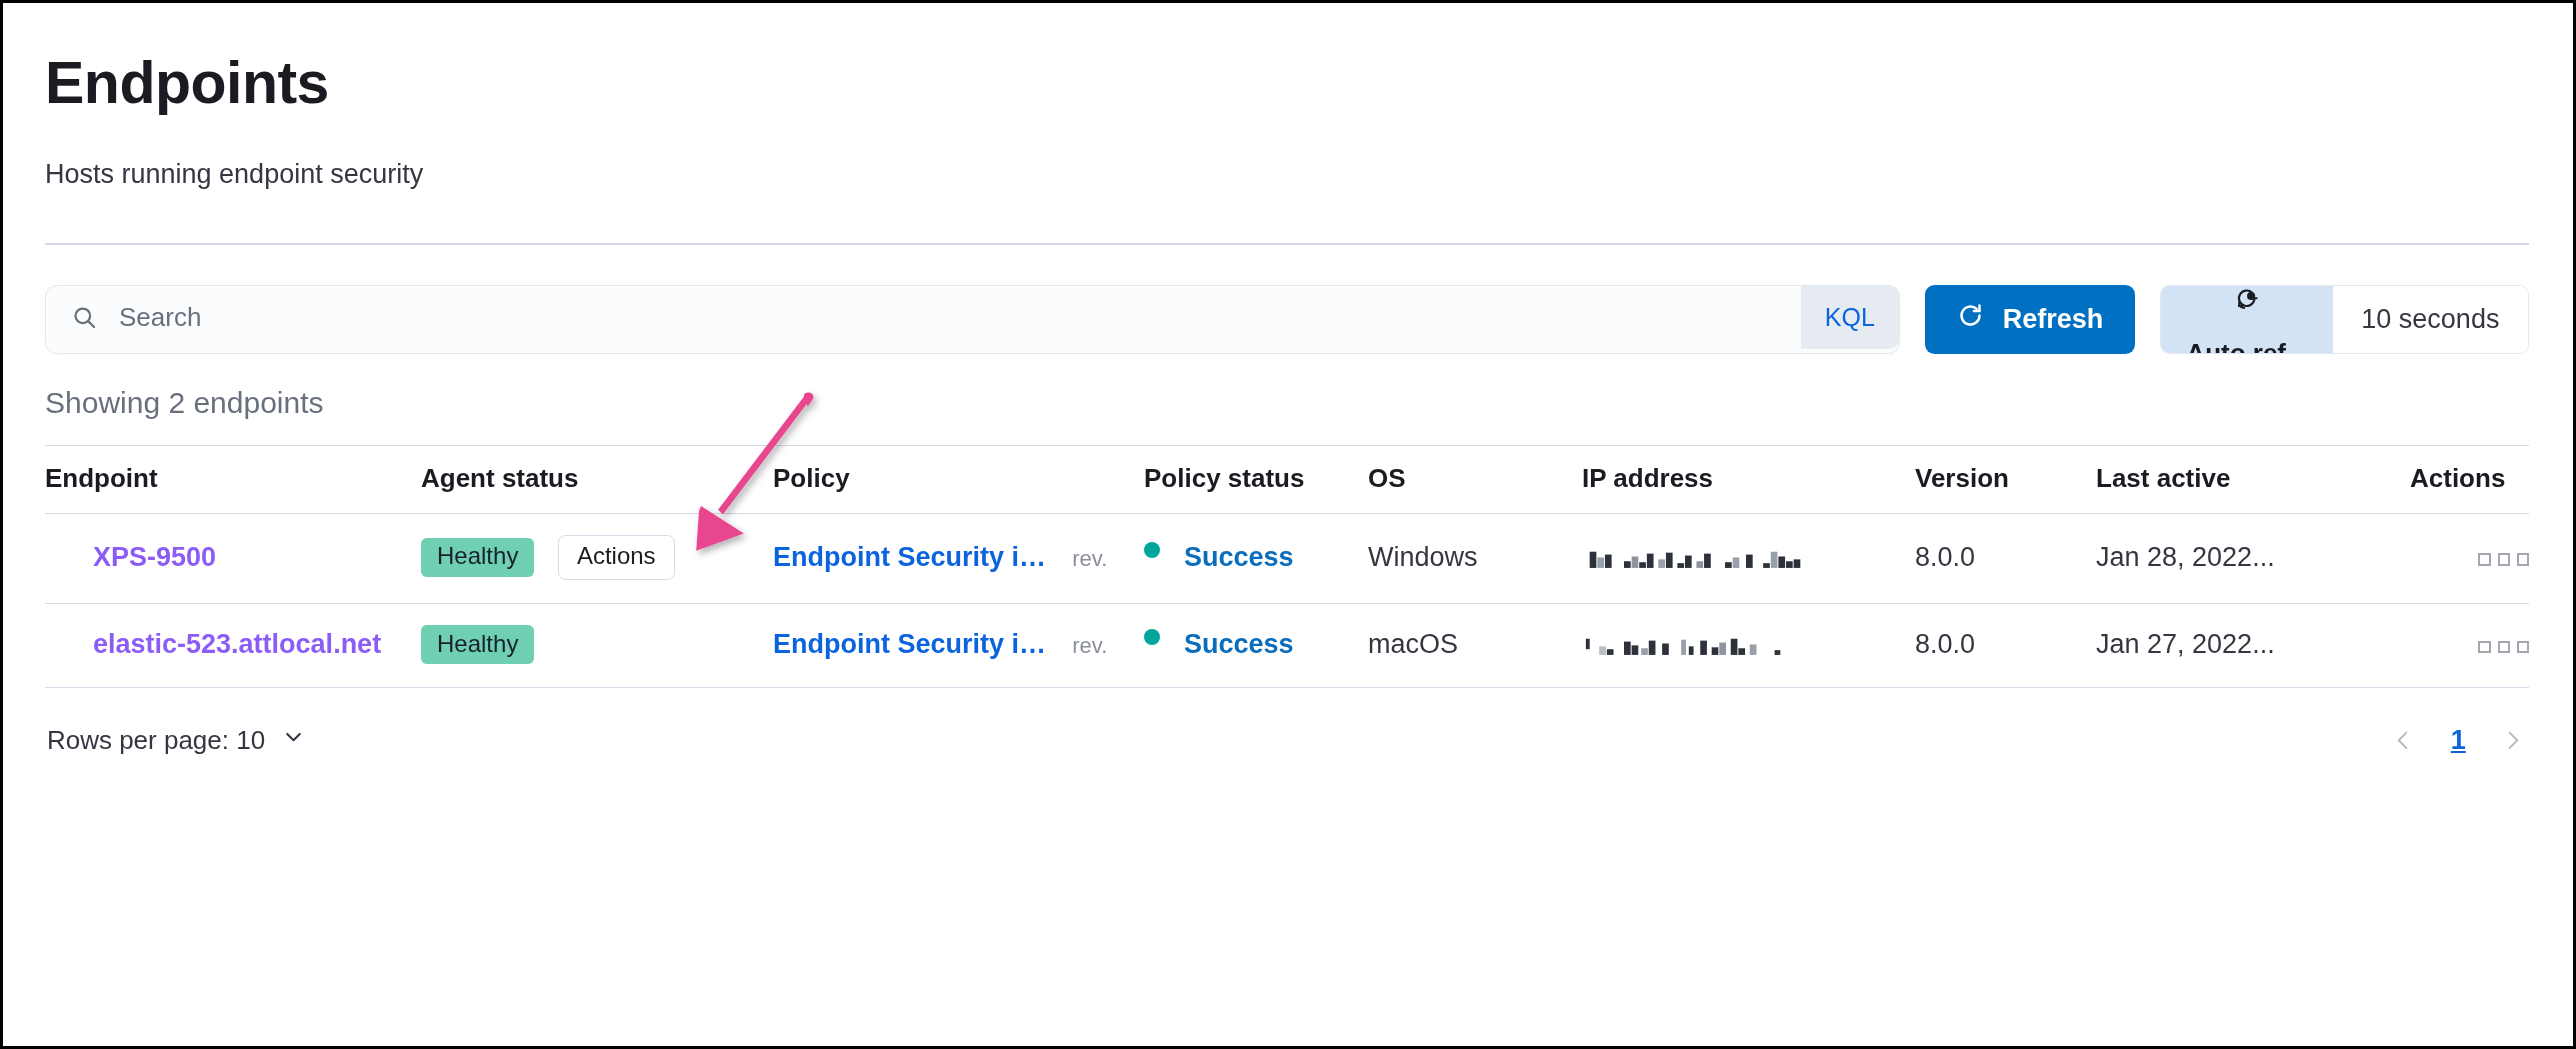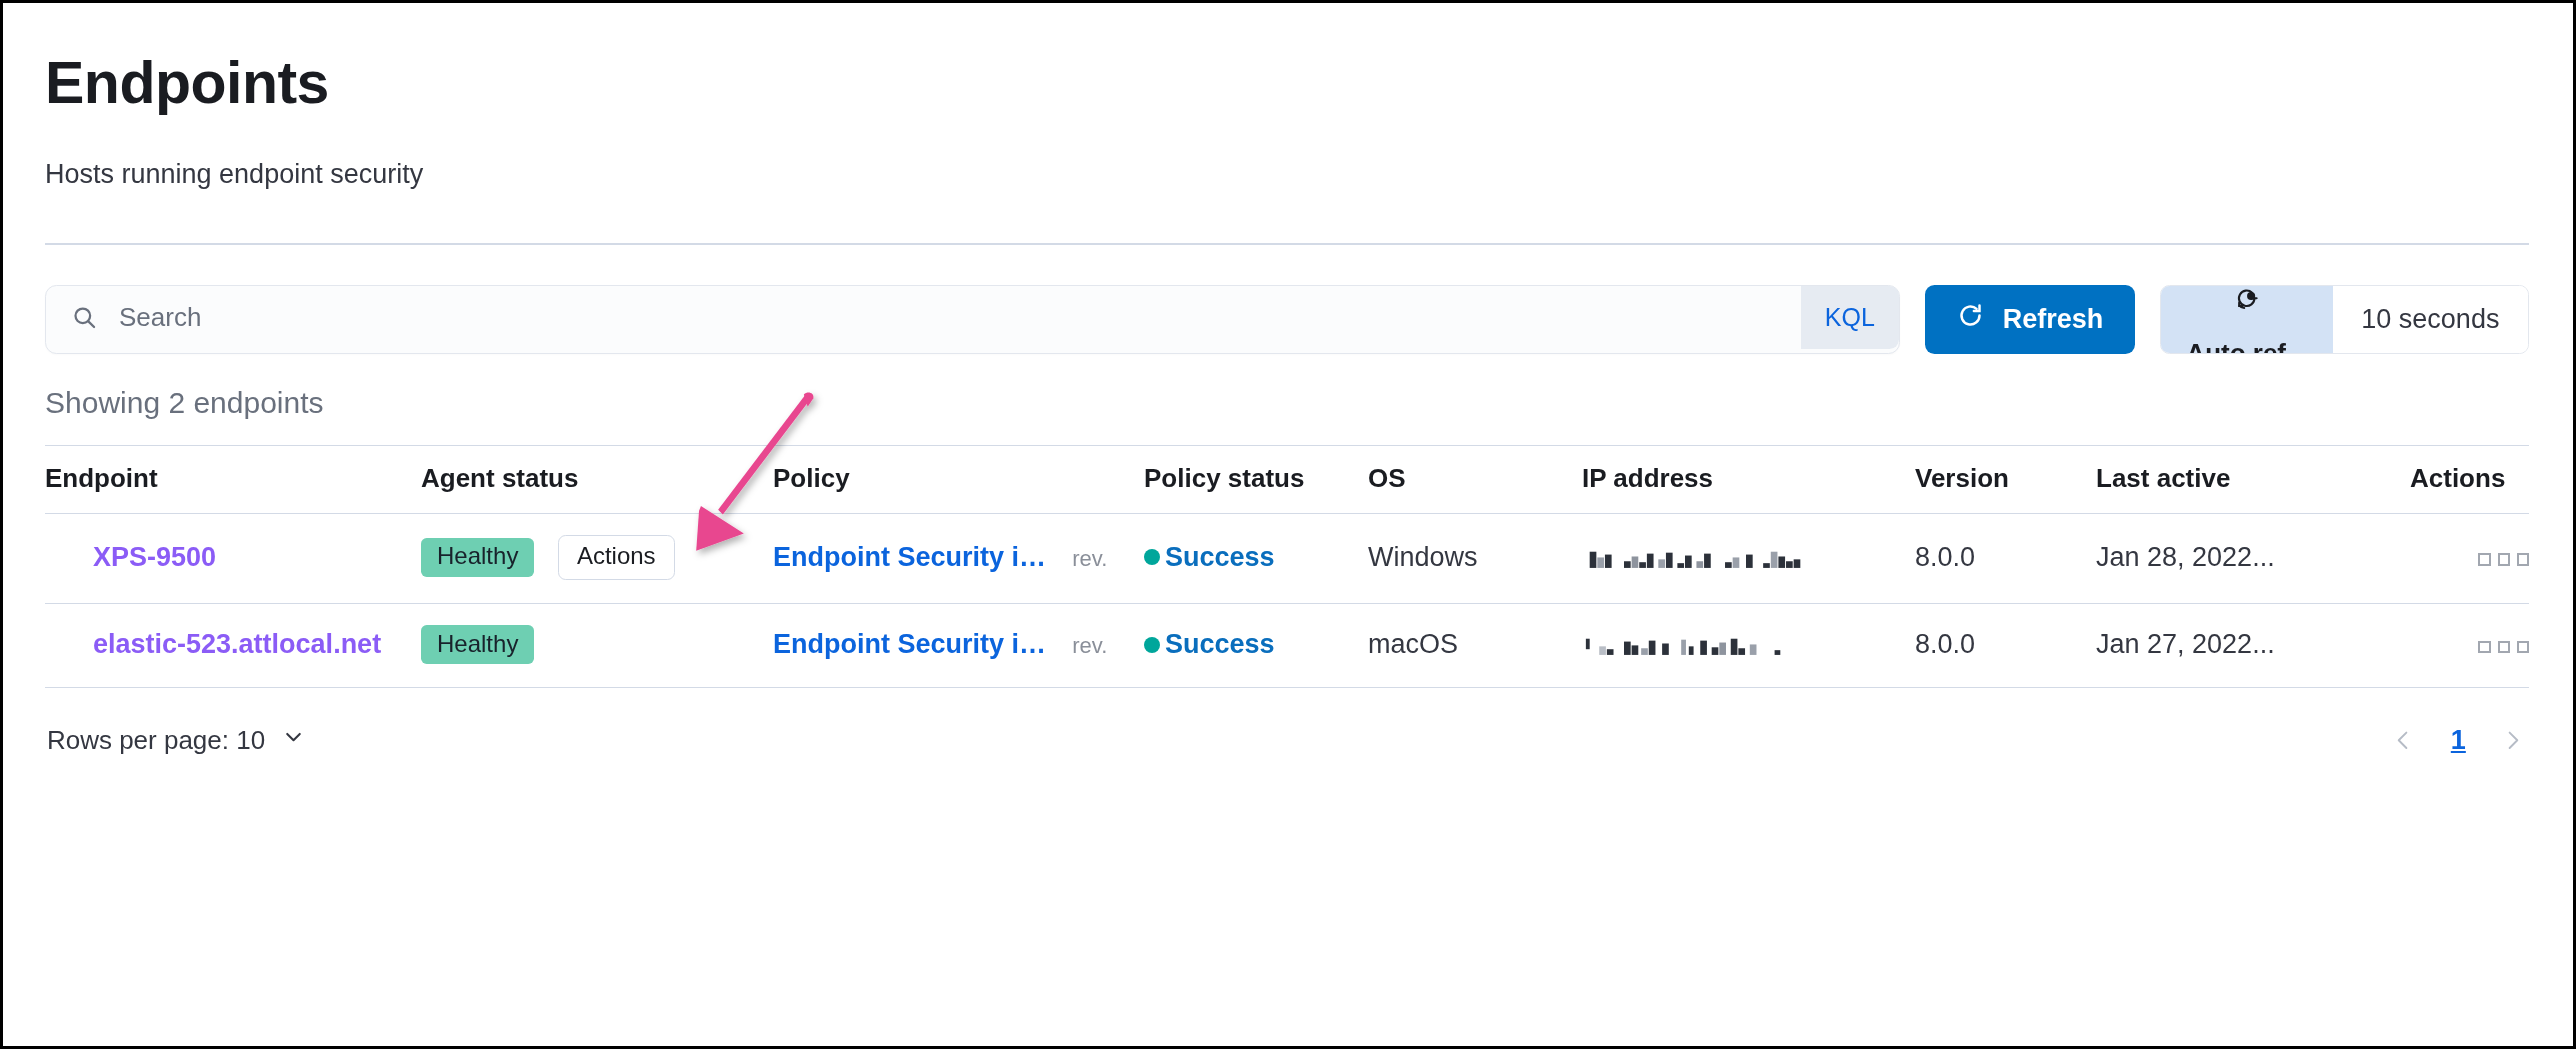--- a/index.html
+++ b/index.html
@@ -227,21 +227,21 @@
     color: #1a1c21;
     font-size: 24px;
     border: 1.9px solid #d3dae6;
     border-radius: 7.6px;
     padding: 8.6px 18px 10.5px 18px;
     line-height: 1;
     margin-left: 16px;
     vertical-align: middle;
   }
 
-  .status-cell { display: flex; align-items: center; gap: 5px; }
+  .status-cell { display: flex; gap: 24px; }
   .status-dot {
     width: 16px; height: 16px;
     border-radius: 50%;
     background: #00a69b;
     flex: 0 0 auto;
   }
   .status-text { color: #0a6ebd; font-size: 27px; font-weight: bold; }
 
   .policy-cell { display: flex; align-items: baseline; gap: 13.3px; }
   .policy-link {

